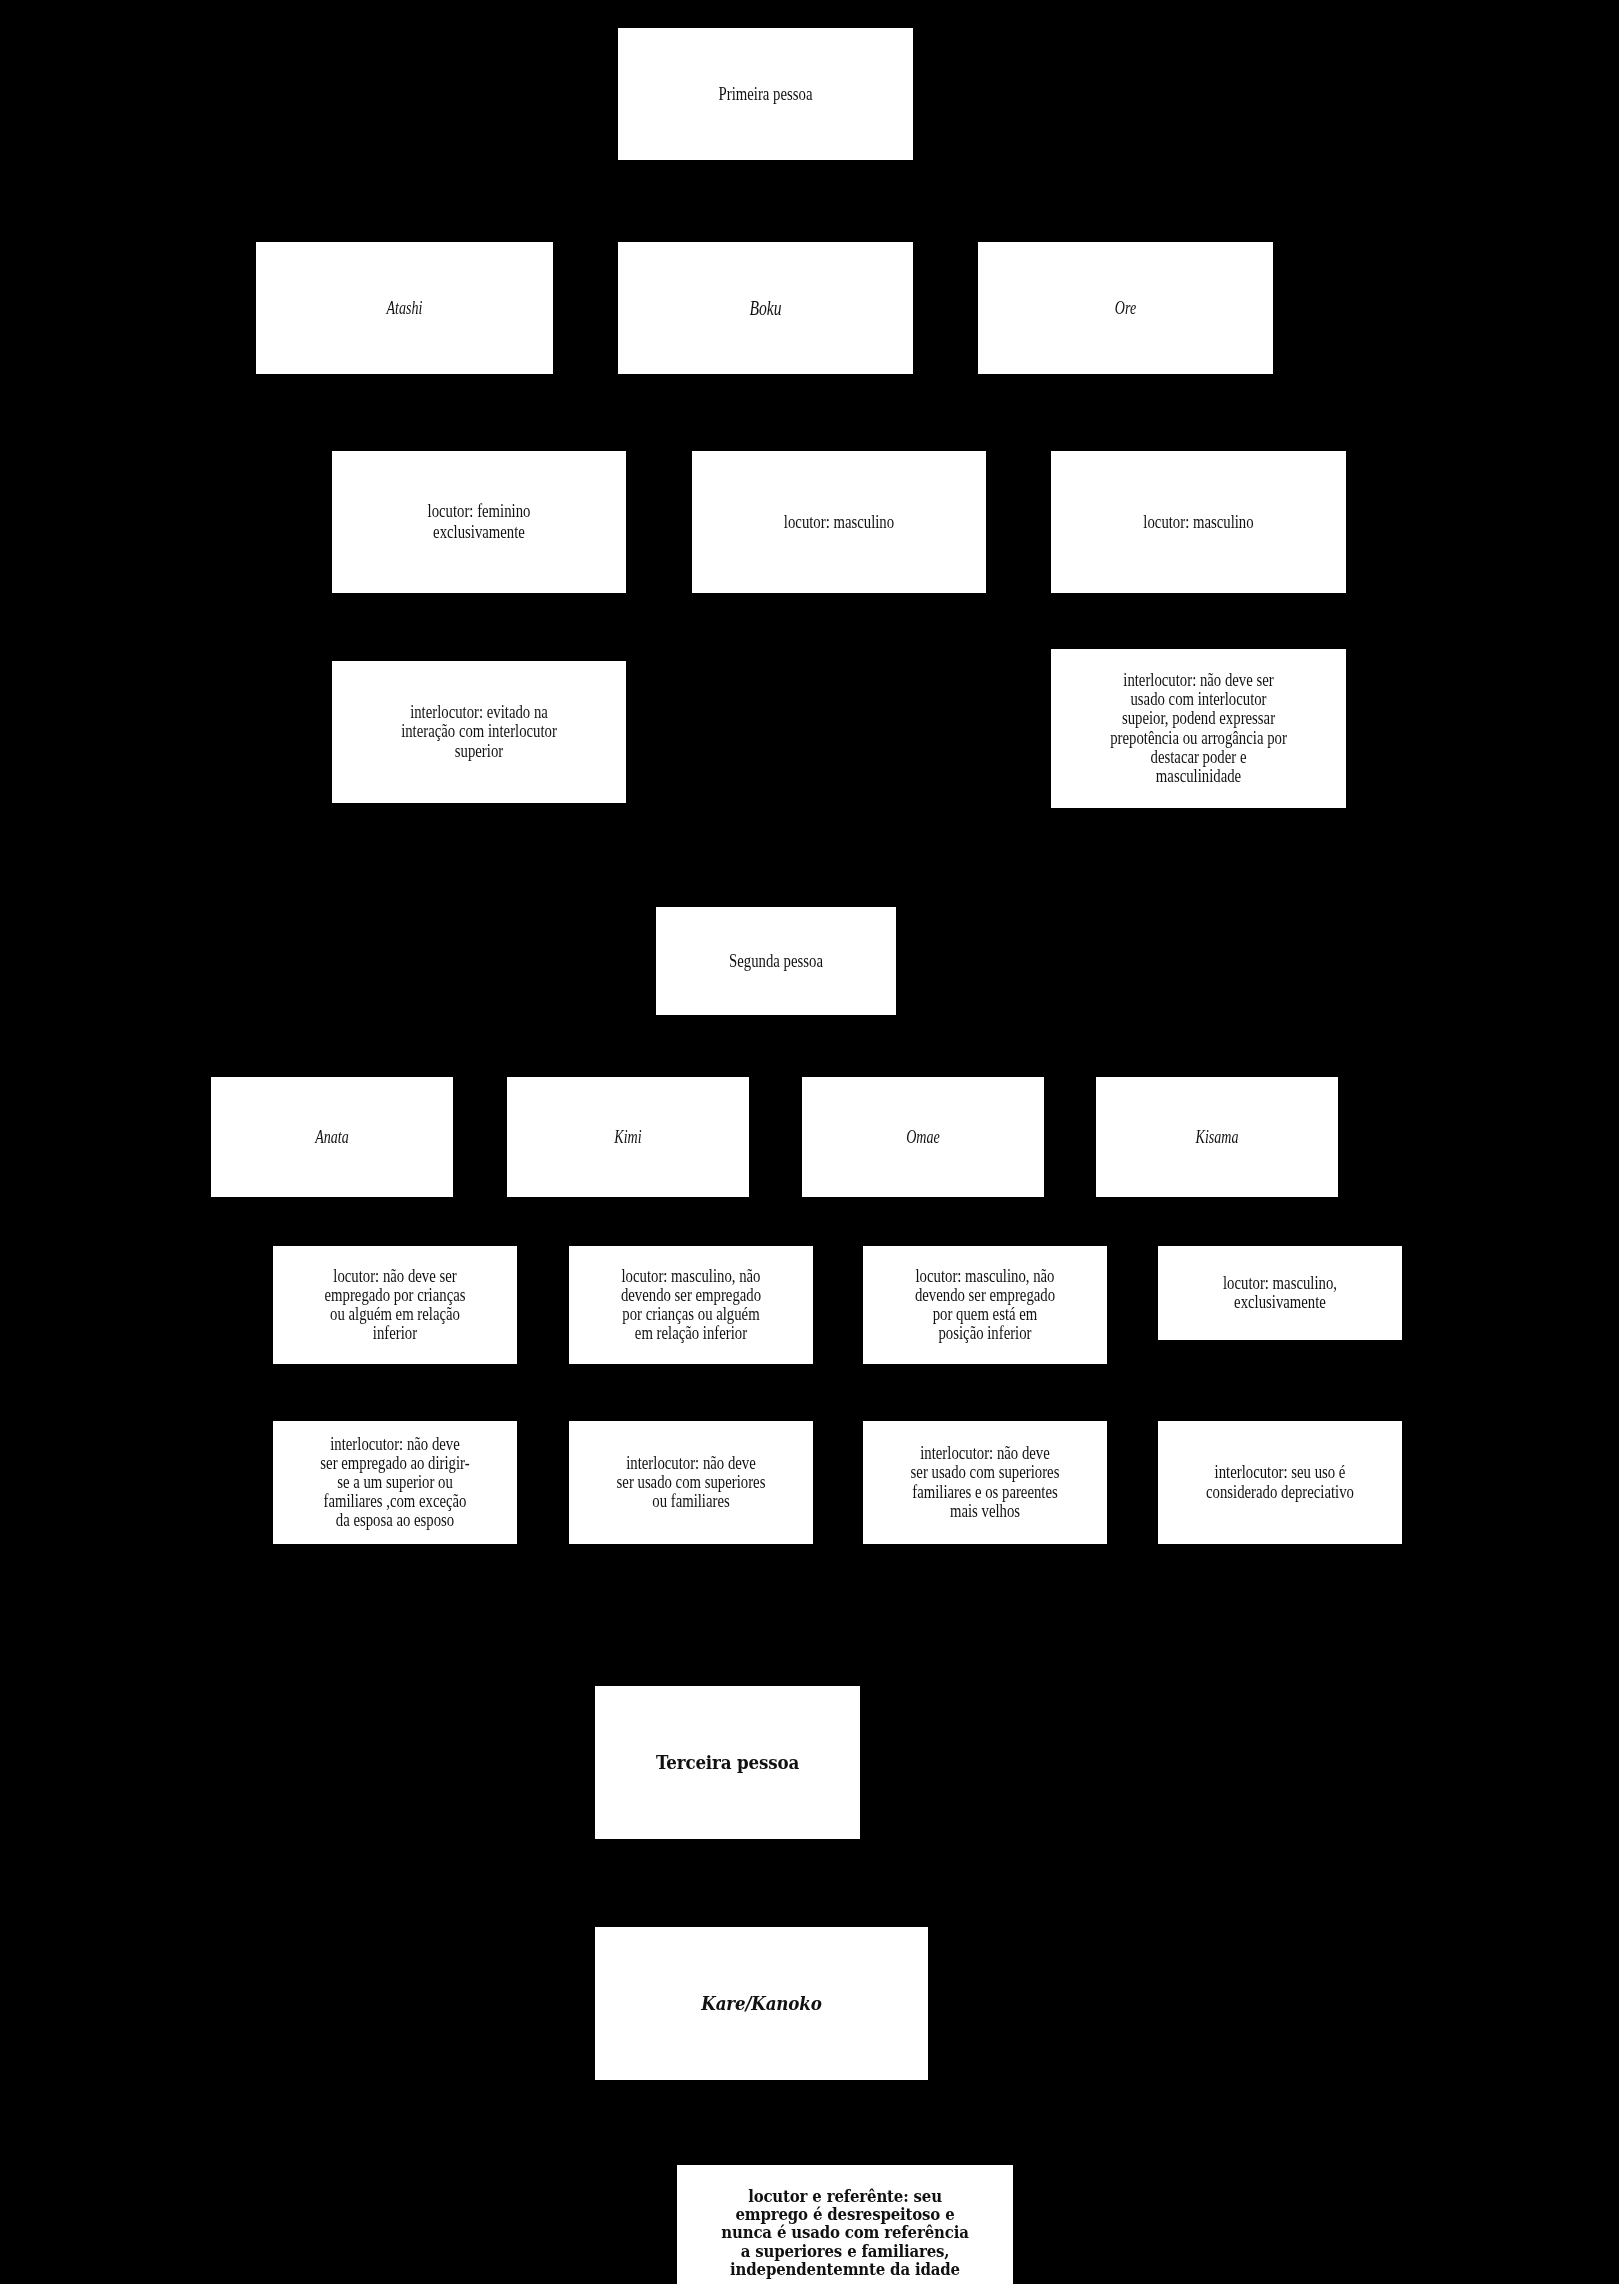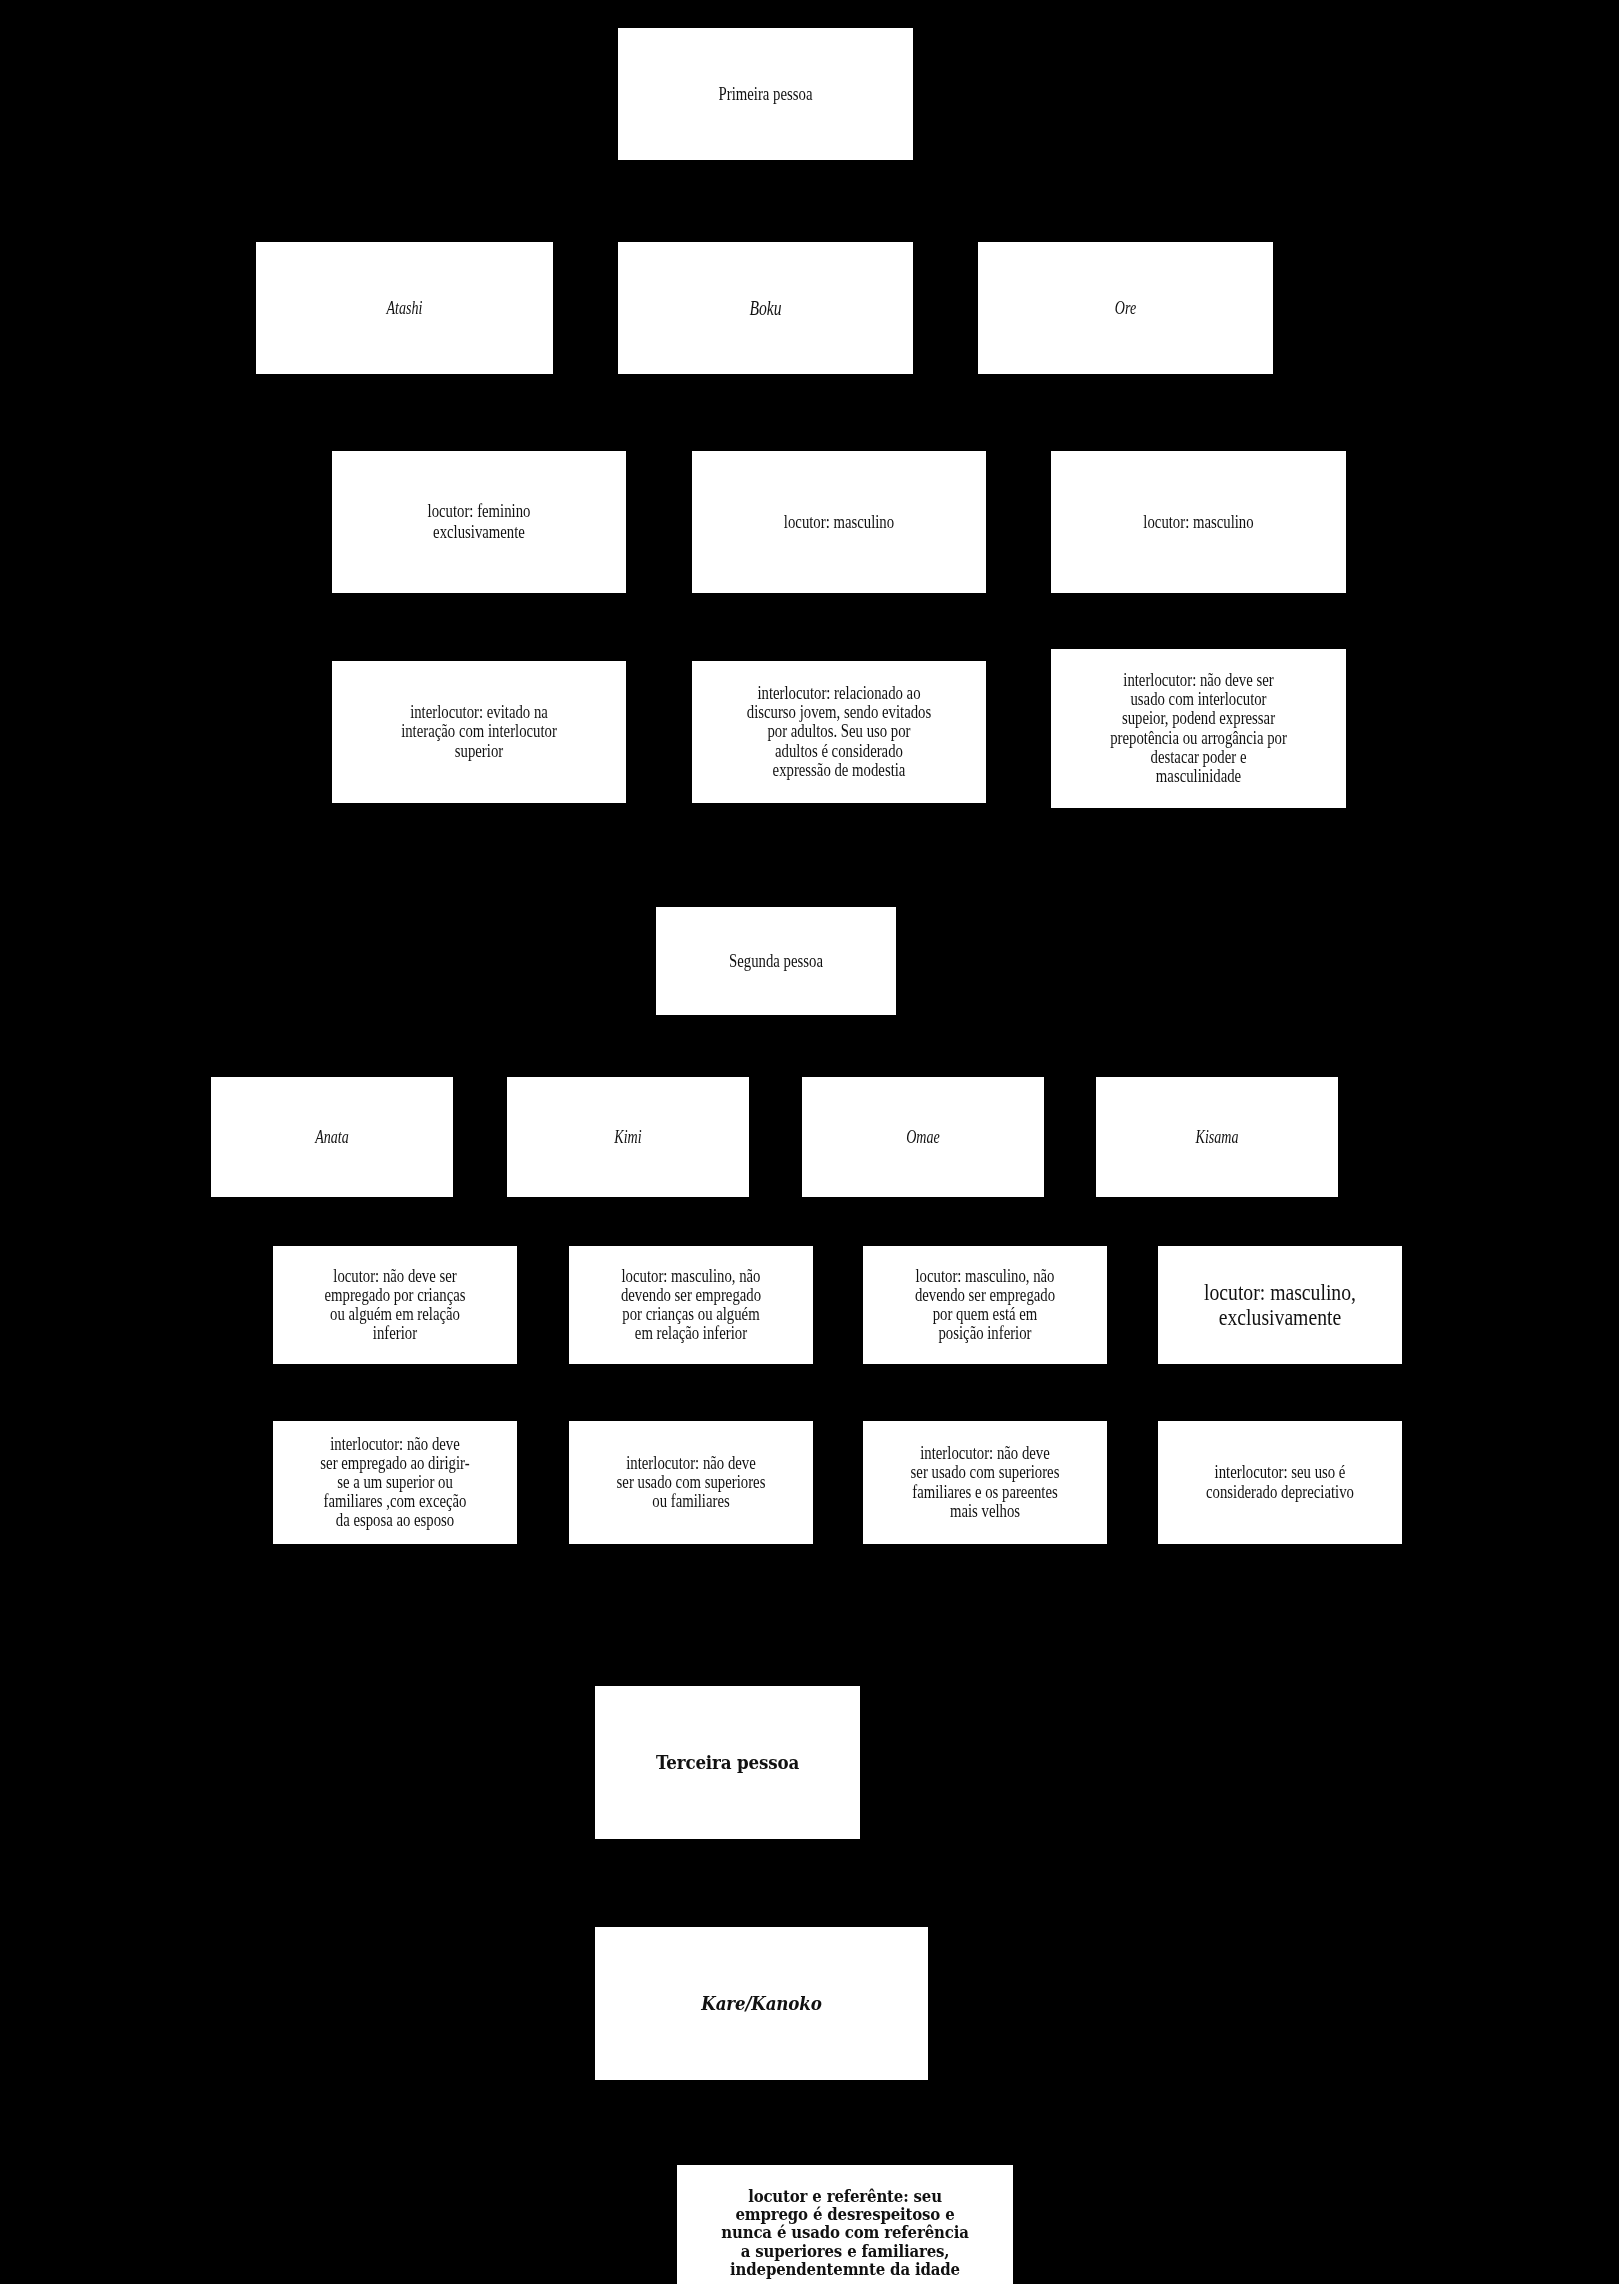--- a/index.html
+++ b/index.html
@@ -87,27 +87,20 @@
   </div>
   <div class="box serif-plain" style="left:1051px; top:451px; width:295px; height:142px; font-size:18px;">
     <span class="txt">locutor: masculino</span>
   </div>
 
   <div class="box serif-plain tight" style="left:332px; top:661px; width:294px; height:142px; font-size:18px;">
     <span class="txt">interlocutor: evitado na
 interação com interlocutor
 superior</span>
   </div>
-  <div class="box serif-plain tight" style="left:692px; top:661px; width:294px; height:142px; font-size:18px;">
-    <span class="txt">interlocutor: relacionado ao
-discurso jovem, sendo evitados
-por adultos. Seu uso por
-adultos é considerado
-expressão de modestia</span>
-  </div>
   <div class="box serif-plain tight" style="left:1051px; top:649px; width:295px; height:159px; font-size:18px;">
     <span class="txt">interlocutor: não deve ser
 usado com interlocutor
 supeior, podend expressar
 prepotência ou arrogância por
 destacar poder e
 masculinidade</span>
   </div>
 
   <div class="box serif-plain" style="left:656px; top:907px; width:240px; height:108px; font-size:18px;">
@@ -138,21 +131,21 @@
 devendo ser empregado
 por crianças ou alguém
 em relação inferior</span>
   </div>
   <div class="box serif-plain tight" style="left:863px; top:1246px; width:244px; height:118px; font-size:18px;">
     <span class="txt">locutor: masculino, não
 devendo ser empregado
 por quem está em
 posição inferior</span>
   </div>
-  <div class="box serif-plain tight" style="left:1158px; top:1246px; width:244px; height:118px; font-size:24px;">
+  <div class="box serif-plain tight" style="left:1158px; top:1246px; width:244px; height:94px; font-size:18px;">
     <span class="txt">locutor: masculino,
 exclusivamente</span>
   </div>
 
   <div class="box serif-plain tight" style="left:273px; top:1421px; width:244px; height:123px; font-size:18px;">
     <span class="txt">interlocutor: não deve
 ser empregado ao dirigir-
 se a um superior ou
 familiares ,com exceção
 da esposa ao esposo</span>

